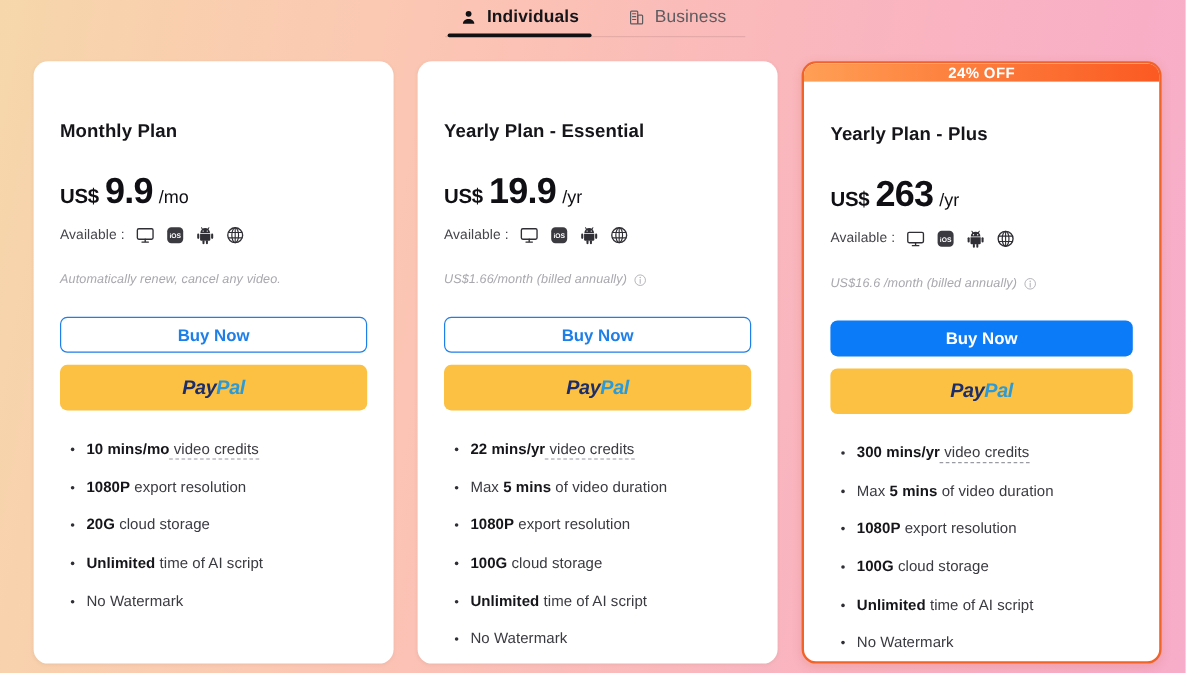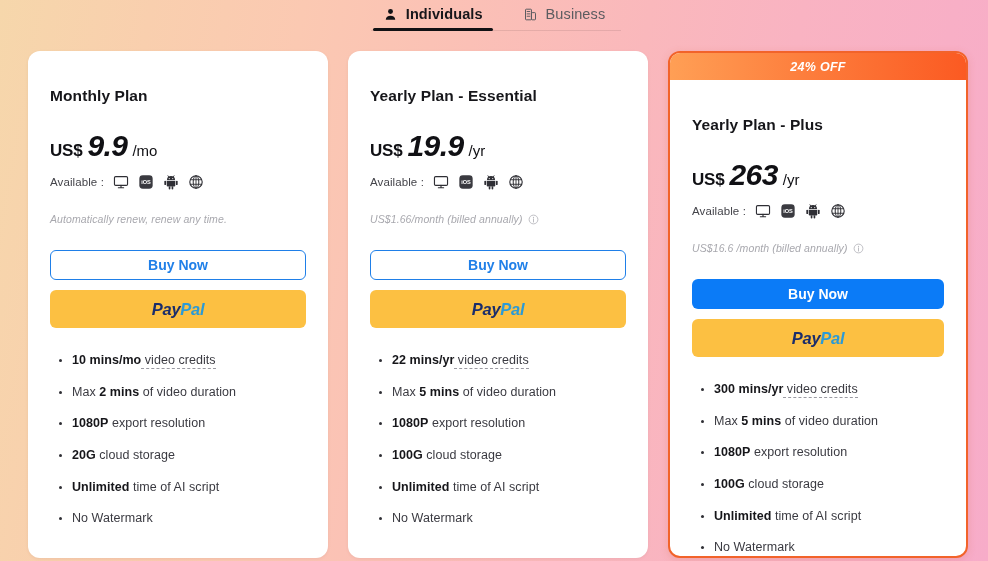--- a/index.html
+++ b/index.html
@@ -91,34 +91,33 @@
     box-shadow: 0 1px 3px rgba(140,90,70,.10);
   }
   .card.highlight {
     border: 2px solid #f2632a;
     overflow: hidden;
     box-shadow: 0 2px 8px rgba(200,90,40,.18);
   }
   .card.plain { padding-top: 0; }
 
   .ribbon {
-    height: 27px;
+    height: 15px;
     background: linear-gradient(90deg, #ff9f55 0%, #fd7e3d 45%, #fb5a22 100%);
     color: #fff;
     font-size: 12.5px;
     font-weight: 700;
     letter-spacing: .3px;
     display: flex;
     align-items: center;
     justify-content: center;
-    font-style: italic;
   }
 
   .card-body { padding: 0 22px; }
-  .card.plain .card-body { padding-top: 36px; }
+  .card.plain .card-body { padding-top: 50px; }
   .card.highlight .card-body { padding-top: 36px; }
 
   .plan-name {
     font-size: 15.5px;
     font-weight: 700;
     color: #16161a;
     letter-spacing: .1px;
   }
 
   .price-row {
@@ -131,21 +130,20 @@
     font-size: 17px;
     font-weight: 700;
     letter-spacing: -.2px;
   }
   .amount {
     font-size: 30px;
     font-weight: 700;
     letter-spacing: -.6px;
     margin-left: 5px;
     line-height: 1;
-    font-style: italic;
   }
   .period {
     font-size: 15px;
     font-weight: 500;
     margin-left: 5px;
   }
 
   .avail-row {
     display: flex;
     align-items: center;
@@ -310,29 +308,28 @@
             <span class="plat">
               <svg width="16" height="16" viewBox="0 0 24 24">
                 <circle cx="12" cy="12" r="9.3" fill="none" stroke="#2f2f35" stroke-width="1.7"></circle>
                 <ellipse cx="12" cy="12" rx="4.2" ry="9.3" fill="none" stroke="#2f2f35" stroke-width="1.5"></ellipse>
                 <path d="M3.2 8.6h17.6M3.2 15.4h17.6M12 2.7v18.6" stroke="#2f2f35" stroke-width="1.4"></path>
               </svg>
             </span>
           </span>
         </div>
         <div class="note">
-          <span>Automatically renew, renew any time.</span>
+          <span>Automatically renew, cancel any video.</span>
         </div>
         <div class="btn btn-outline">Buy Now</div>
         <div class="btn-paypal">
           <span class="pp"><span class="pay">Pay</span><span class="pal">Pal</span></span>
         </div>
         <ul class="features">
           <li class="feat"><b>10 mins/mo</b><span class="dashed"> video credits</span></li>
-          <li class="feat"><span>Max </span><b>2 mins</b><span> of video duration</span></li>
           <li class="feat"><b>1080P</b><span> export resolution</span></li>
           <li class="feat"><b>20G</b><span> cloud storage</span></li>
           <li class="feat"><b>Unlimited</b><span> time of AI script</span></li>
           <li class="feat"><span>No Watermark</span></li>
         </ul>
       </div>
     </div>
     <div class="card plain">
       <div class="card-body">
         <div class="plan-name">Yearly Plan - Essential</div>

